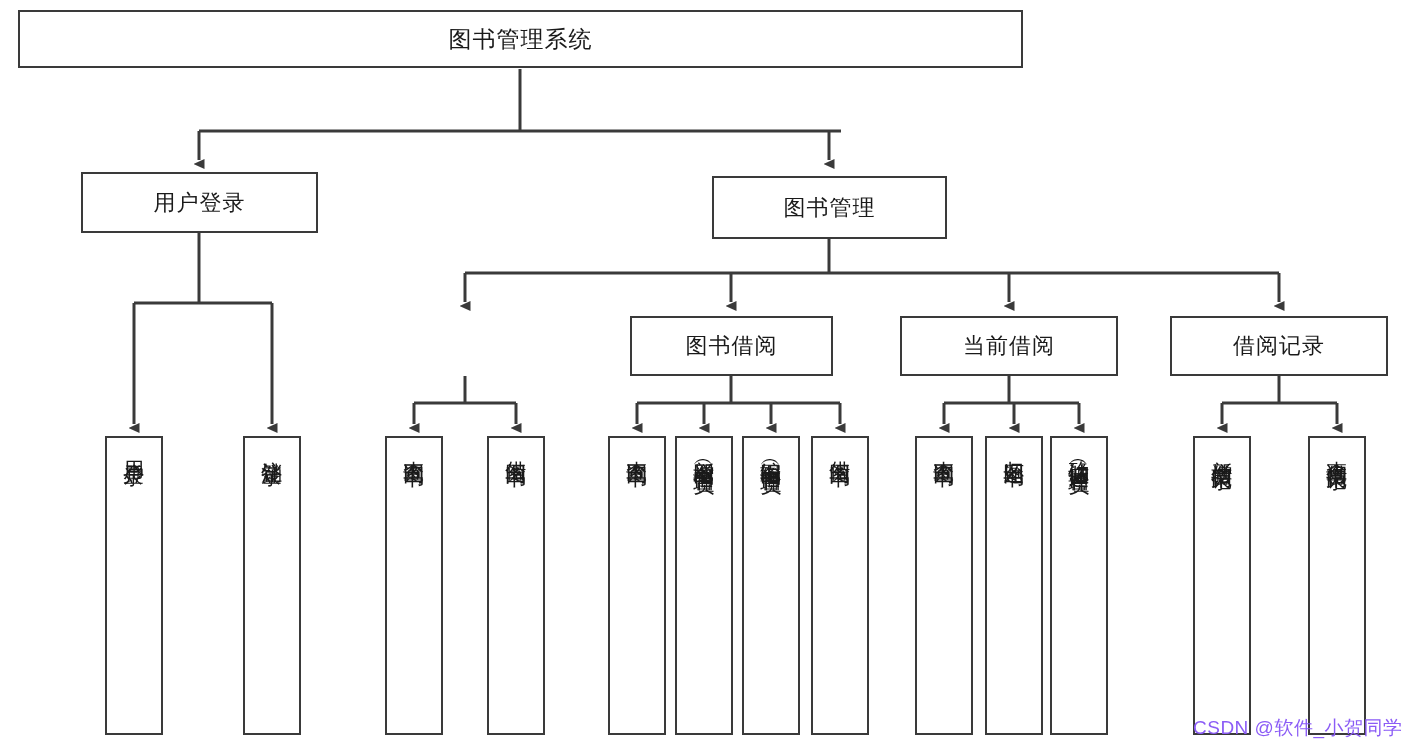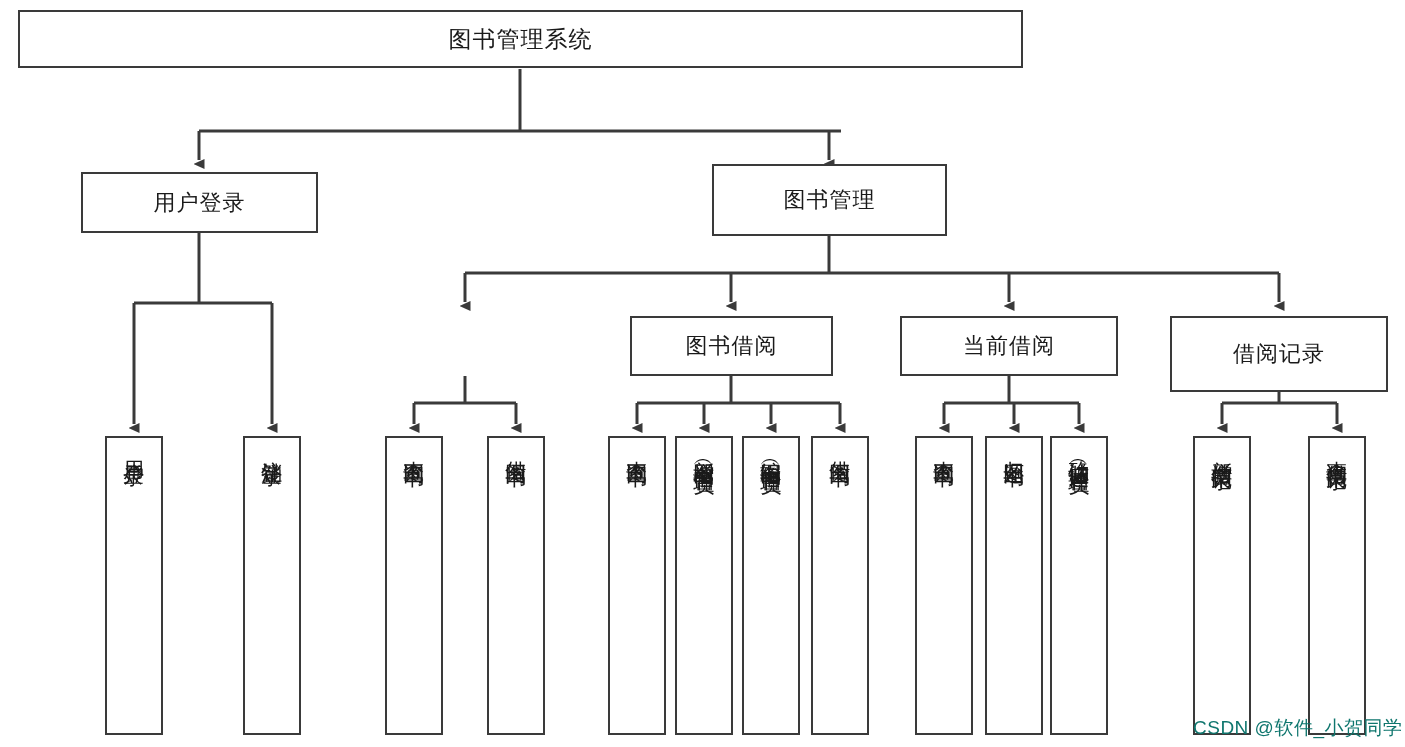--- a/index.html
+++ b/index.html
@@ -50,21 +50,21 @@
     font-size: 21px;
     line-height: 1.32;
     letter-spacing: 2px;
     white-space: nowrap;
   }
   .node.root {
     font-size: 23px;
   }
   .watermark {
     position: absolute;
-    color: #0f766e;
+    color: #8b5cf6;
     font-size: 19px;
     letter-spacing: 0.5px;
     white-space: nowrap;
     user-select: none;
   }
 </style>
 </head>
 <body>
 
 <div id="canvas">
@@ -120,34 +120,34 @@
   </svg>
 
   <div class="node horiz root" style="left:18px; top:10px; width:1005px; height:58px;">
     <span>图书管理系统</span>
   </div>
 
   <div class="node horiz" style="left:81px; top:172px; width:237px; height:61px;">
     <span>用户登录</span>
   </div>
 
-  <div class="node horiz" style="left:712px; top:164px; width:235px; height:72px;">
+  <div class="node horiz" style="left:712px; top:176px; width:235px; height:63px;">
     <span>图书管理</span>
   </div>
 
 
   <div class="node horiz" style="left:900px; top:316px; width:218px; height:60px;">
     <span>当前借阅</span>
   </div>
 
   <div class="node horiz" style="left:630px; top:316px; width:203px; height:60px;">
     <span>图书借阅</span>
   </div>
 
-  <div class="node horiz" style="left:1170px; top:316px; width:218px; height:76px;">
+  <div class="node horiz" style="left:1170px; top:316px; width:218px; height:60px;">
     <span>借阅记录</span>
   </div>
 
   <div class="node vert" style="left:105px; top:436px; width:58px; height:299px;">
     <span class="vlabel">用户登录</span>
   </div>
 
   <div class="node vert" style="left:243px; top:436px; width:58px; height:299px;">
     <span class="vlabel">注销登录</span>
   </div>

